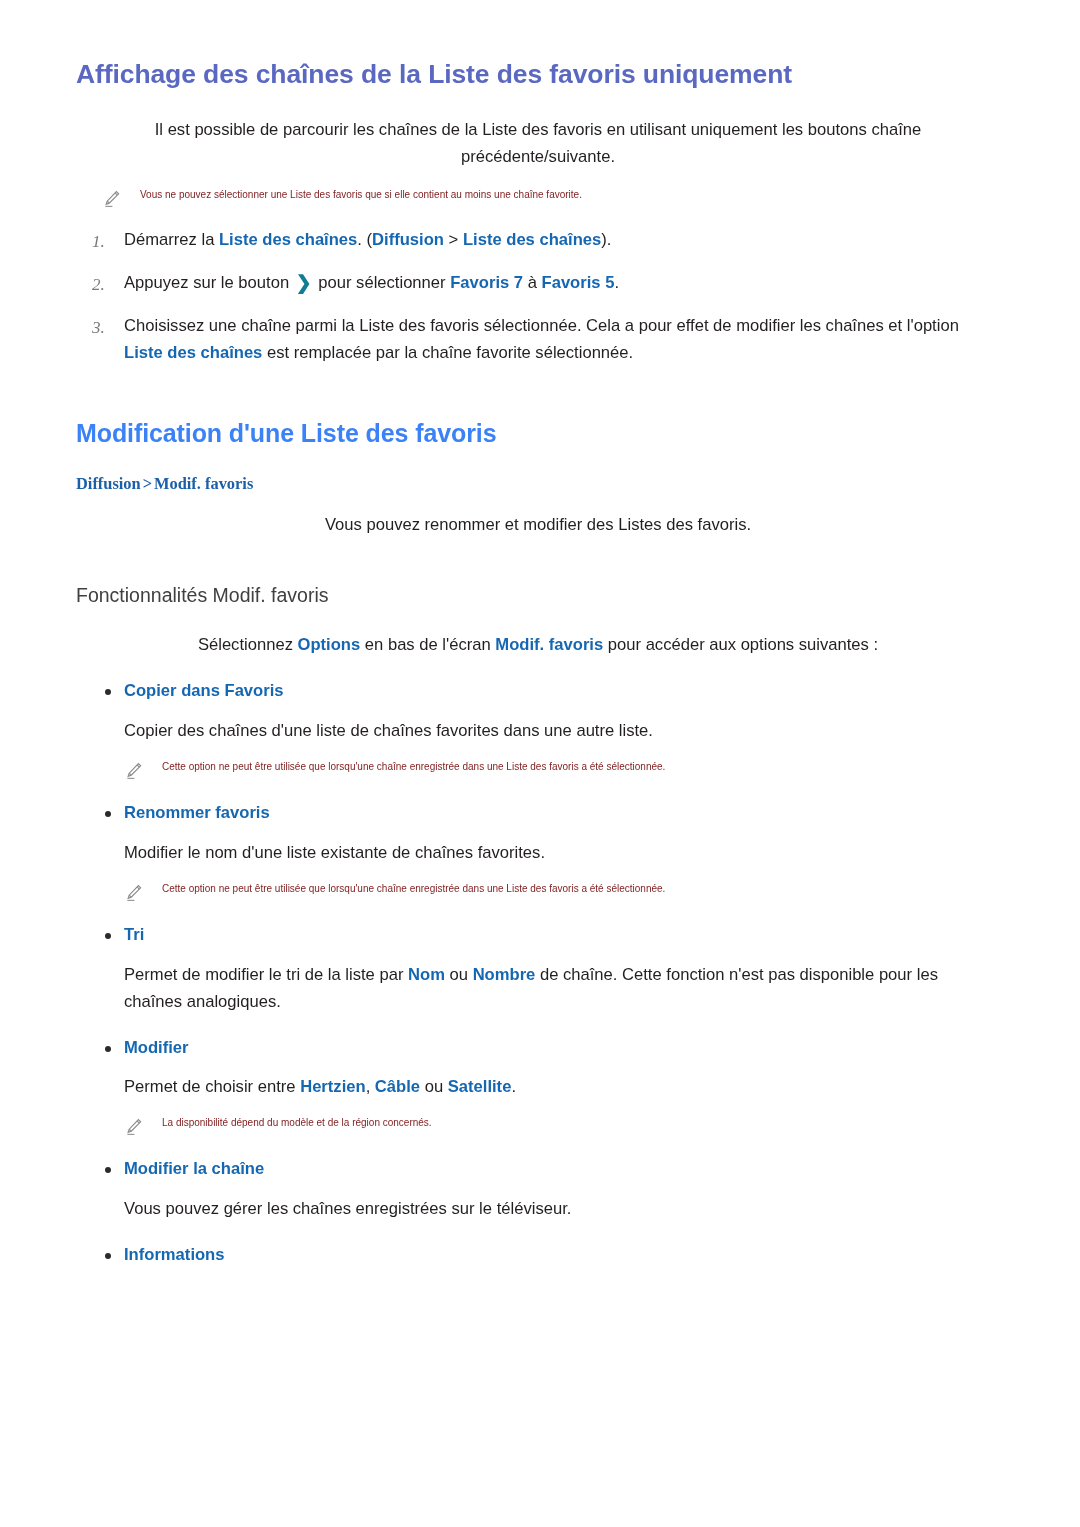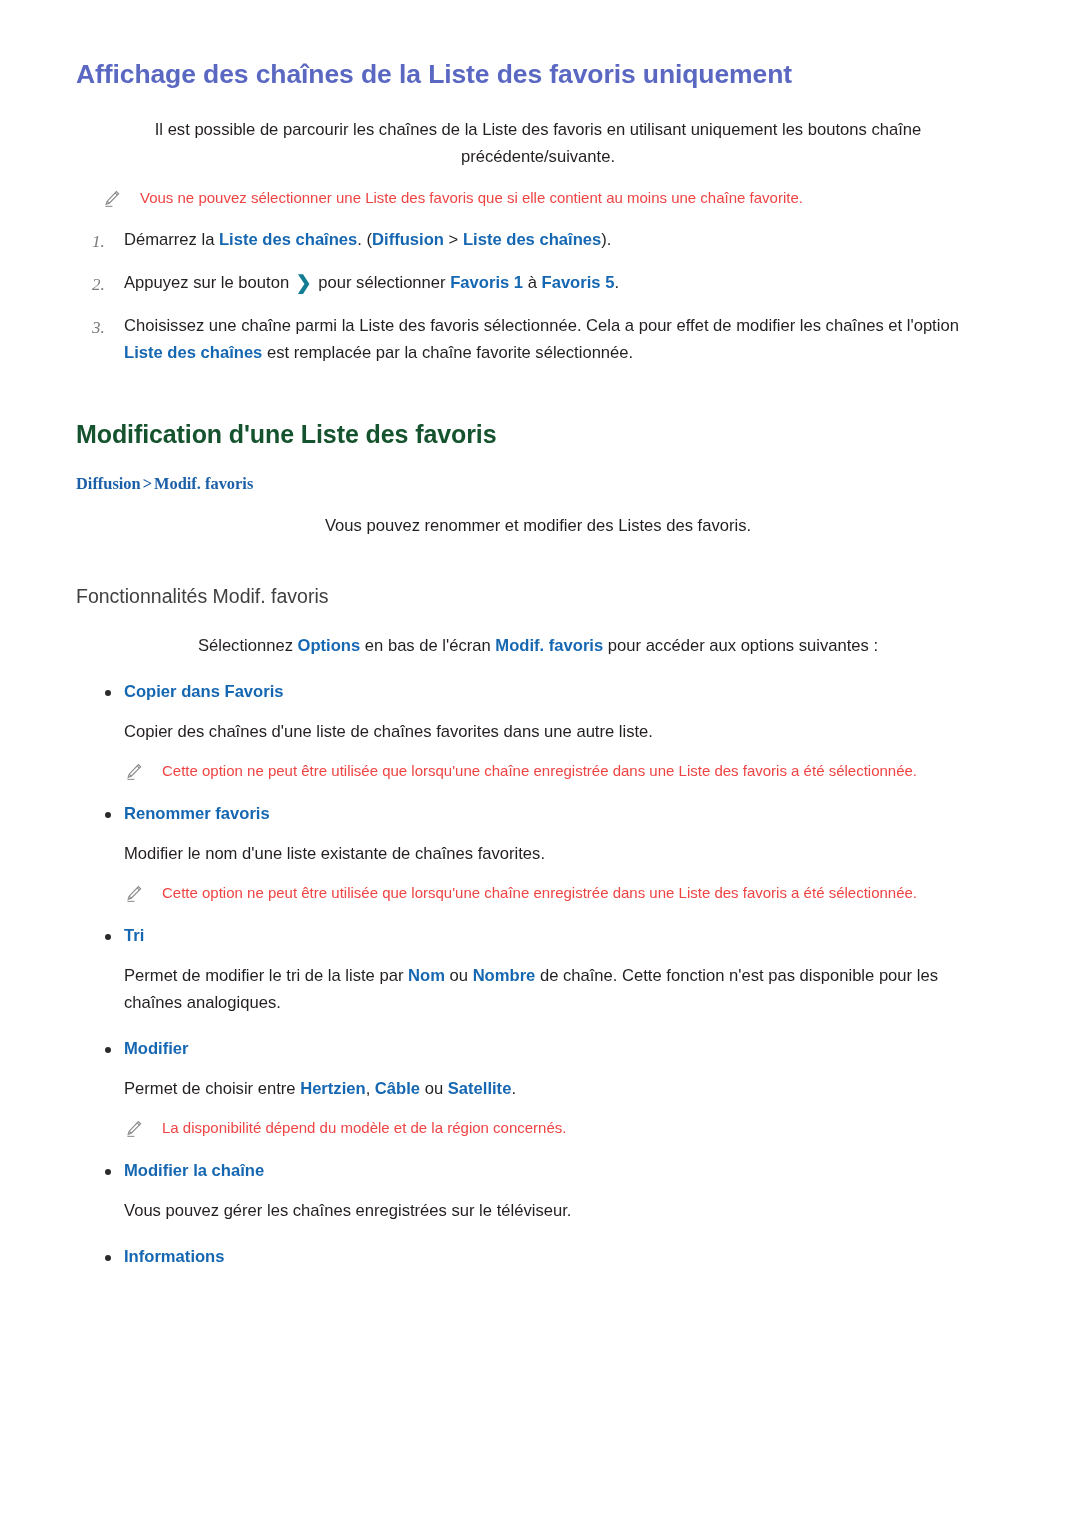--- a/index.html
+++ b/index.html
@@ -33,21 +33,21 @@
     line-height: 1.25;
     font-weight: bold;
     color: #5a68c2;
     margin: 0 0 26px 0;
     letter-spacing: -0.1px;
   }
   h2.doc-h2 {
     font-size: 25px;
     line-height: 1.25;
     font-weight: bold;
-    color: #14532d;
+    color: #3b82f6;
     margin: 52px 0 22px 0;
     letter-spacing: -0.1px;
   }
   h3.doc-h3 {
     font-size: 19.5px;
     line-height: 1.3;
     font-weight: normal;
     color: #404040;
     margin: 44px 0 24px 0;
   }
@@ -98,23 +98,23 @@
     padding-left: 26px;
   }
   .note .pencil {
     flex: 0 0 auto;
     width: 22px;
     margin-right: 16px;
     padding-top: 2px;
   }
   .note .pencil svg { display: block; }
   .note .note-text {
-    font-size: 15px;
+    font-size: 10px;
     line-height: 1.5;
-    color: #ef4444;
+    color: #7f1d1d;
   }
 
   
   ol.steps {
     list-style: none;
     margin: 0;
     padding: 0;
   }
   ol.steps > li {
     position: relative;
@@ -186,21 +186,21 @@
         <span class="note-text">Vous ne pouvez sélectionner une Liste des favoris que si elle contient au moins une chaîne favorite.</span>
       </div>
 
       <ol class="steps">
         <li>
           <span class="num">1.</span>
           <span class="step-text"><span>Démarrez la </span><span class="hl">Liste des chaînes</span><span>. (</span><span class="hl">Diffusion</span><span> &gt; </span><span class="hl">Liste des chaînes</span><span>).</span></span>
         </li>
         <li>
           <span class="num">2.</span>
-          <span class="step-text"><span>Appuyez sur le bouton </span><span class="chev">❯</span><span> pour sélectionner </span><span class="hl">Favoris 1</span><span> à </span><span class="hl">Favoris 5</span><span>.</span></span>
+          <span class="step-text"><span>Appuyez sur le bouton </span><span class="chev">❯</span><span> pour sélectionner </span><span class="hl">Favoris 7</span><span> à </span><span class="hl">Favoris 5</span><span>.</span></span>
         </li>
         <li>
           <span class="num">3.</span>
           <span class="step-text"><span>Choisissez une chaîne parmi la Liste des favoris sélectionnée. Cela a pour effet de modifier les chaînes et l'option </span><span class="hl">Liste des chaînes</span><span> est remplacée par la chaîne favorite sélectionnée.</span></span>
         </li>
       </ol>
     </section>
 
     <section>
       <h2 class="doc-h2">Modification d'une Liste des favoris</h2>

